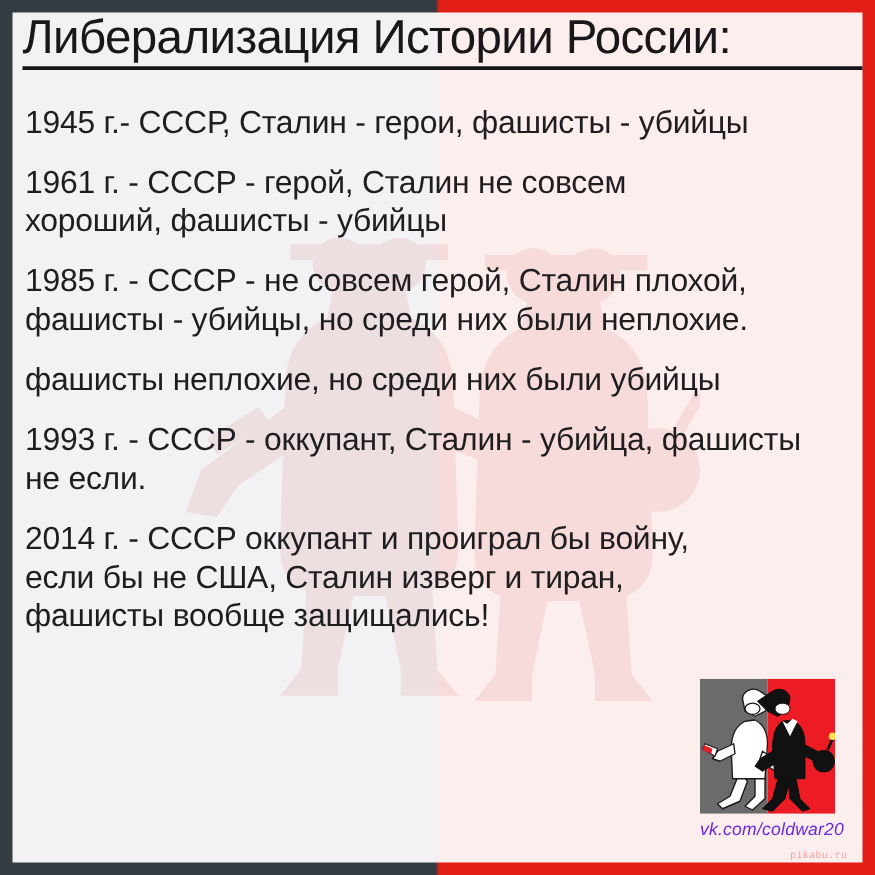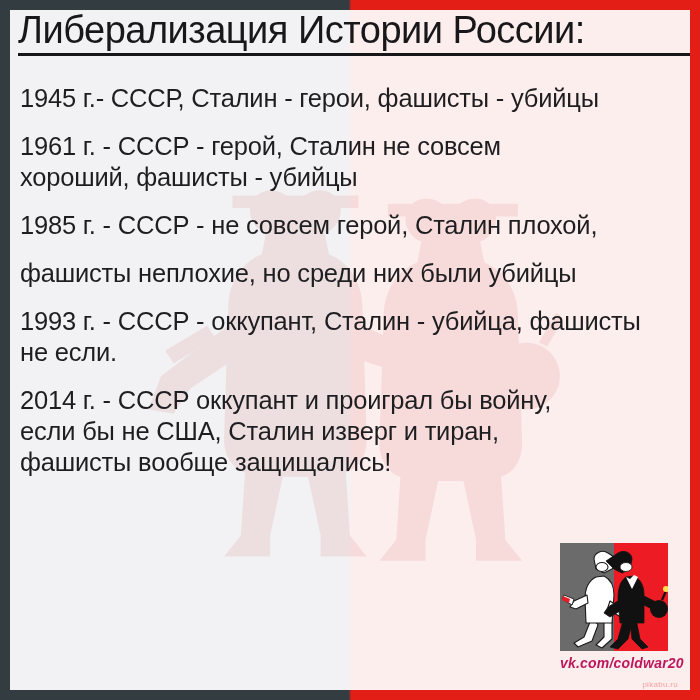--- a/index.html
+++ b/index.html
@@ -120,32 +120,32 @@
   .logo-box {
     width: 108px;
     height: 108px;
     display: block;
   }
   .logo-caption {
     margin-top: 4px;
     text-align: left;
     font-size: 14px;
     font-style: italic;
-    color: #be185d;
+    color: #6d28d9;
     letter-spacing: 0.2px;
-    font-weight: bold;
   }
 
   .pikabu {
     position: absolute;
     right: 12px;
     bottom: 1px;
     font-size: 8px;
     color: #f2a3a0;
     letter-spacing: 0.3px;
+    font-family: Liberation Mono, monospace;
   }
 </style>
 </head>
 <body>
 
 <div id="meme">
 
   <div class="bg-split"></div>
 
   <div class="bg-watermark">
@@ -193,20 +193,21 @@
         <div class="line">1945 г.- СССР, Сталин - герои, фашисты - убийцы</div>
       </div>
 
       <div class="block">
         <div class="line">1961 г. - СССР - герой, Сталин не совсем</div>
         <div class="line">хороший, фашисты - убийцы</div>
       </div>
 
       <div class="block">
         <div class="line">1985 г. - СССР - не совсем герой, Сталин плохой,</div>
+        <div class="line">фашисты - убийцы, но среди них были неплохие.</div>
       </div>
 
       <div class="block">
         <div class="line">фашисты неплохие, но среди них были убийцы</div>
       </div>
 
       <div class="block">
         <div class="line">1993 г. - СССР - оккупант, Сталин - убийца, фашисты</div>
         <div class="line">не если.</div>
       </div>

